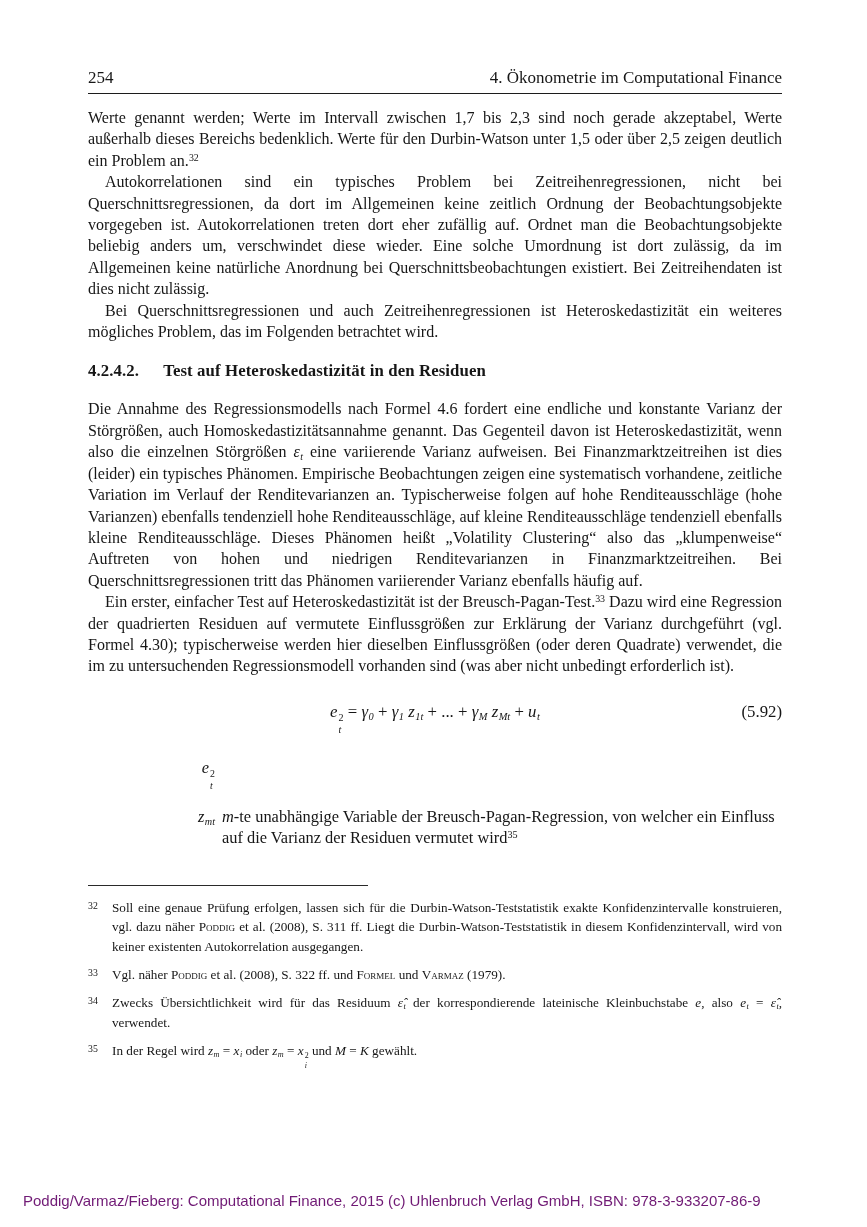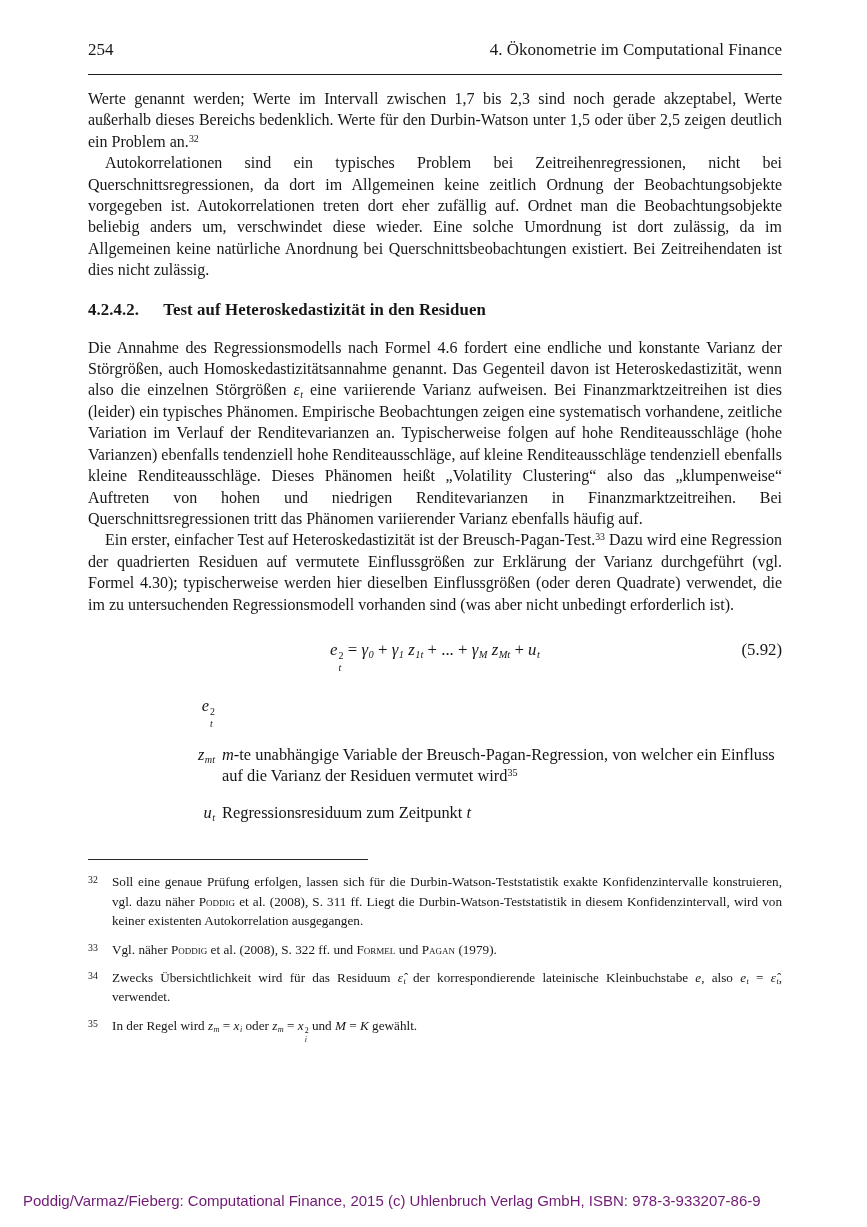--- a/index.html
+++ b/index.html
@@ -18,22 +18,23 @@
     left: 88px;
     top: 40px;
     width: 694px;
   }
   
   .runhead {
     display: flex;
     justify-content: space-between;
     align-items: baseline;
     font-size: 17px;
-    padding-bottom: 14px;
+    padding-bottom: 5px;
     border-bottom: 1.6px solid #1c1c1c;
+    margin-top: 28px;
   }
   
   .bodytext { margin-top: 13px; }
   .para {
     margin: 0;
     font-size: 16px;
     line-height: 21.4px;
     text-align: justify;
   }
   .para.indent { text-indent: 17px; }
@@ -141,20 +142,21 @@
   <div class="content">
 
     <div class="runhead">
       <span>254</span>
       <span>4. Ökonometrie im Computational Finance</span>
     </div>
 
     <div class="bodytext">
       <p class="para">Werte genannt werden; Werte im Intervall zwischen 1,7 bis 2,3 sind noch gerade akzeptabel, Werte außerhalb dieses Bereichs bedenklich. Werte für den Durbin-Watson unter 1,5 oder über 2,5 zeigen deutlich ein Problem an.<span class="fnref">32</span></p>
       <p class="para indent">Autokorrelationen sind ein typisches Problem bei Zeitreihenregressionen, nicht bei Querschnittsregressionen, da dort im Allgemeinen keine zeitlich Ordnung der Beobachtungsobjekte vorgegeben ist. Autokorrelationen treten dort eher zufällig auf. Ordnet man die Beobachtungsobjekte beliebig anders um, verschwindet diese wieder. Eine solche Umordnung ist dort zulässig, da im Allgemeinen keine natürliche Anordnung bei Querschnittsbeobachtungen existiert. Bei Zeitreihendaten ist dies nicht zulässig.</p>
+      <p class="para indent">Bei Querschnittsregressionen und auch Zeitreihenregressionen ist Heteroskedastizität ein weiteres mögliches Problem, das im Folgenden betrachtet wird.</p>
 
       <h3 class="section-heading">
         <span class="sec-num">4.2.4.2.</span><span>Test auf Heteroskedastizität in den Residuen</span>
       </h3>
 
       <p class="para">Die Annahme des Regressionsmodells nach Formel 4.6 fordert eine endliche und konstante Varianz der Störgrößen, auch Homoskedastizitätsannahme genannt. Das Gegenteil davon ist Heteroskedastizität, wenn also die einzelnen Störgrößen <span class="mv"><span class="it">ε</span><span class="vsub">t</span></span> eine variierende Varianz aufweisen. Bei Finanzmarktzeitreihen ist dies (leider) ein typisches Phänomen. Empirische Beobachtungen zeigen eine systematisch vorhandene, zeitliche Variation im Verlauf der Renditevarianzen an. Typischerweise folgen auf hohe Renditeausschläge (hohe Varianzen) ebenfalls tendenziell hohe Renditeausschläge, auf kleine Renditeausschläge tendenziell ebenfalls kleine Renditeausschläge. Dieses Phänomen heißt „Volatility Clustering“ also das „klumpenweise“ Auftreten von hohen und niedrigen Renditevarianzen in Finanzmarktzeitreihen. Bei Querschnittsregressionen tritt das Phänomen variierender Varianz ebenfalls häufig auf.</p>
       <p class="para indent">Ein erster, einfacher Test auf Heteroskedastizität ist der Breusch-Pagan-Test.<span class="fnref">33</span> Dazu wird eine Regression der quadrierten Residuen auf vermutete Einflussgrößen zur Erklärung der Varianz durchgeführt (vgl. Formel 4.30); typischerweise werden hier dieselben Einflussgrößen (oder deren Quadrate) verwendet, die im zu untersuchenden Regressionsmodell vorhanden sind (was aber nicht unbedingt erforderlich ist).</p>
 
       <div class="formula-row">
         <span class="formula"><span class="mv"><span class="it">e</span><span class="stack">
@@ -171,36 +173,32 @@
                   <span class="st-sub">t</span>
                 </span></span></span>
   </div>
 
 
   <div class="def-row">
     <span class="def-symbol"><span class="mv"><span class="it">z</span><span class="vsub">mt</span></span></span>
     <span class="def-desc"><span class="it">m</span>-te unabhängige Variable der Breusch-Pagan-Regression, von welcher ein Einfluss auf die Varianz der Residuen vermutet wird<span class="fnref">35</span></span>
   </div>
 
-  <div class="def-row">
-    <span class="def-symbol"><span class="mv"><span class="it">u</span><span class="vsub">t</span></span></span>
-    <span class="def-desc">Regressionsresiduum zum Zeitpunkt <span class="it">t</span></span>
-  </div>
 </div>
 
       <div class="footnote-rule"></div>
       <div class="footnotes" id="footnotes">
   <div class="footnote">
     <span class="fn-number">32</span>
     <span class="fn-text">Soll eine genaue Prüfung erfolgen, lassen sich für die Durbin-Watson-Teststatistik exakte Konfidenzintervalle konstruieren, vgl. dazu näher <span class="smallcaps">Poddig</span> et al. (2008), S. 311 ff. Liegt die Durbin-Watson-Teststatistik in diesem Konfidenzintervall, wird von keiner existenten Autokorrelation ausgegangen.</span>
   </div>
 
   <div class="footnote">
     <span class="fn-number">33</span>
-    <span class="fn-text">Vgl. näher <span class="smallcaps">Poddig</span> et al. (2008), S. 322 ff. und <span class="smallcaps">Formel</span> und <span class="smallcaps">Pagan</span> (1979).</span>
+    <span class="fn-text">Vgl. näher <span class="smallcaps">Poddig</span> et al. (2008), S. 322 ff. und <span class="smallcaps">Formel</span> und <span class="smallcaps">Varmaz</span> (1979).</span>
   </div>
 
   <div class="footnote">
     <span class="fn-number">34</span>
     <span class="fn-text">Zwecks Übersichtlichkeit wird für das Residuum <span class="mv"><span class="it">ε̂</span><span class="vsub">t</span></span> der korrespondierende lateinische Kleinbuchstabe <span class="it">e</span>, also <span class="mv"><span class="it">e</span><span class="vsub">t</span></span> = <span class="mv"><span class="it">ε̂</span><span class="vsub">t</span></span>, verwendet.</span>
   </div>
 
   <div class="footnote">
     <span class="fn-number">35</span>
     <span class="fn-text">In der Regel wird <span class="mv"><span class="it">z</span><span class="vsub">m</span></span> = <span class="mv"><span class="it">x</span><span class="vsub">i</span></span> oder <span class="mv"><span class="it">z</span><span class="vsub">m</span></span> = <span class="mv"><span class="it">x</span><span class="stack">

